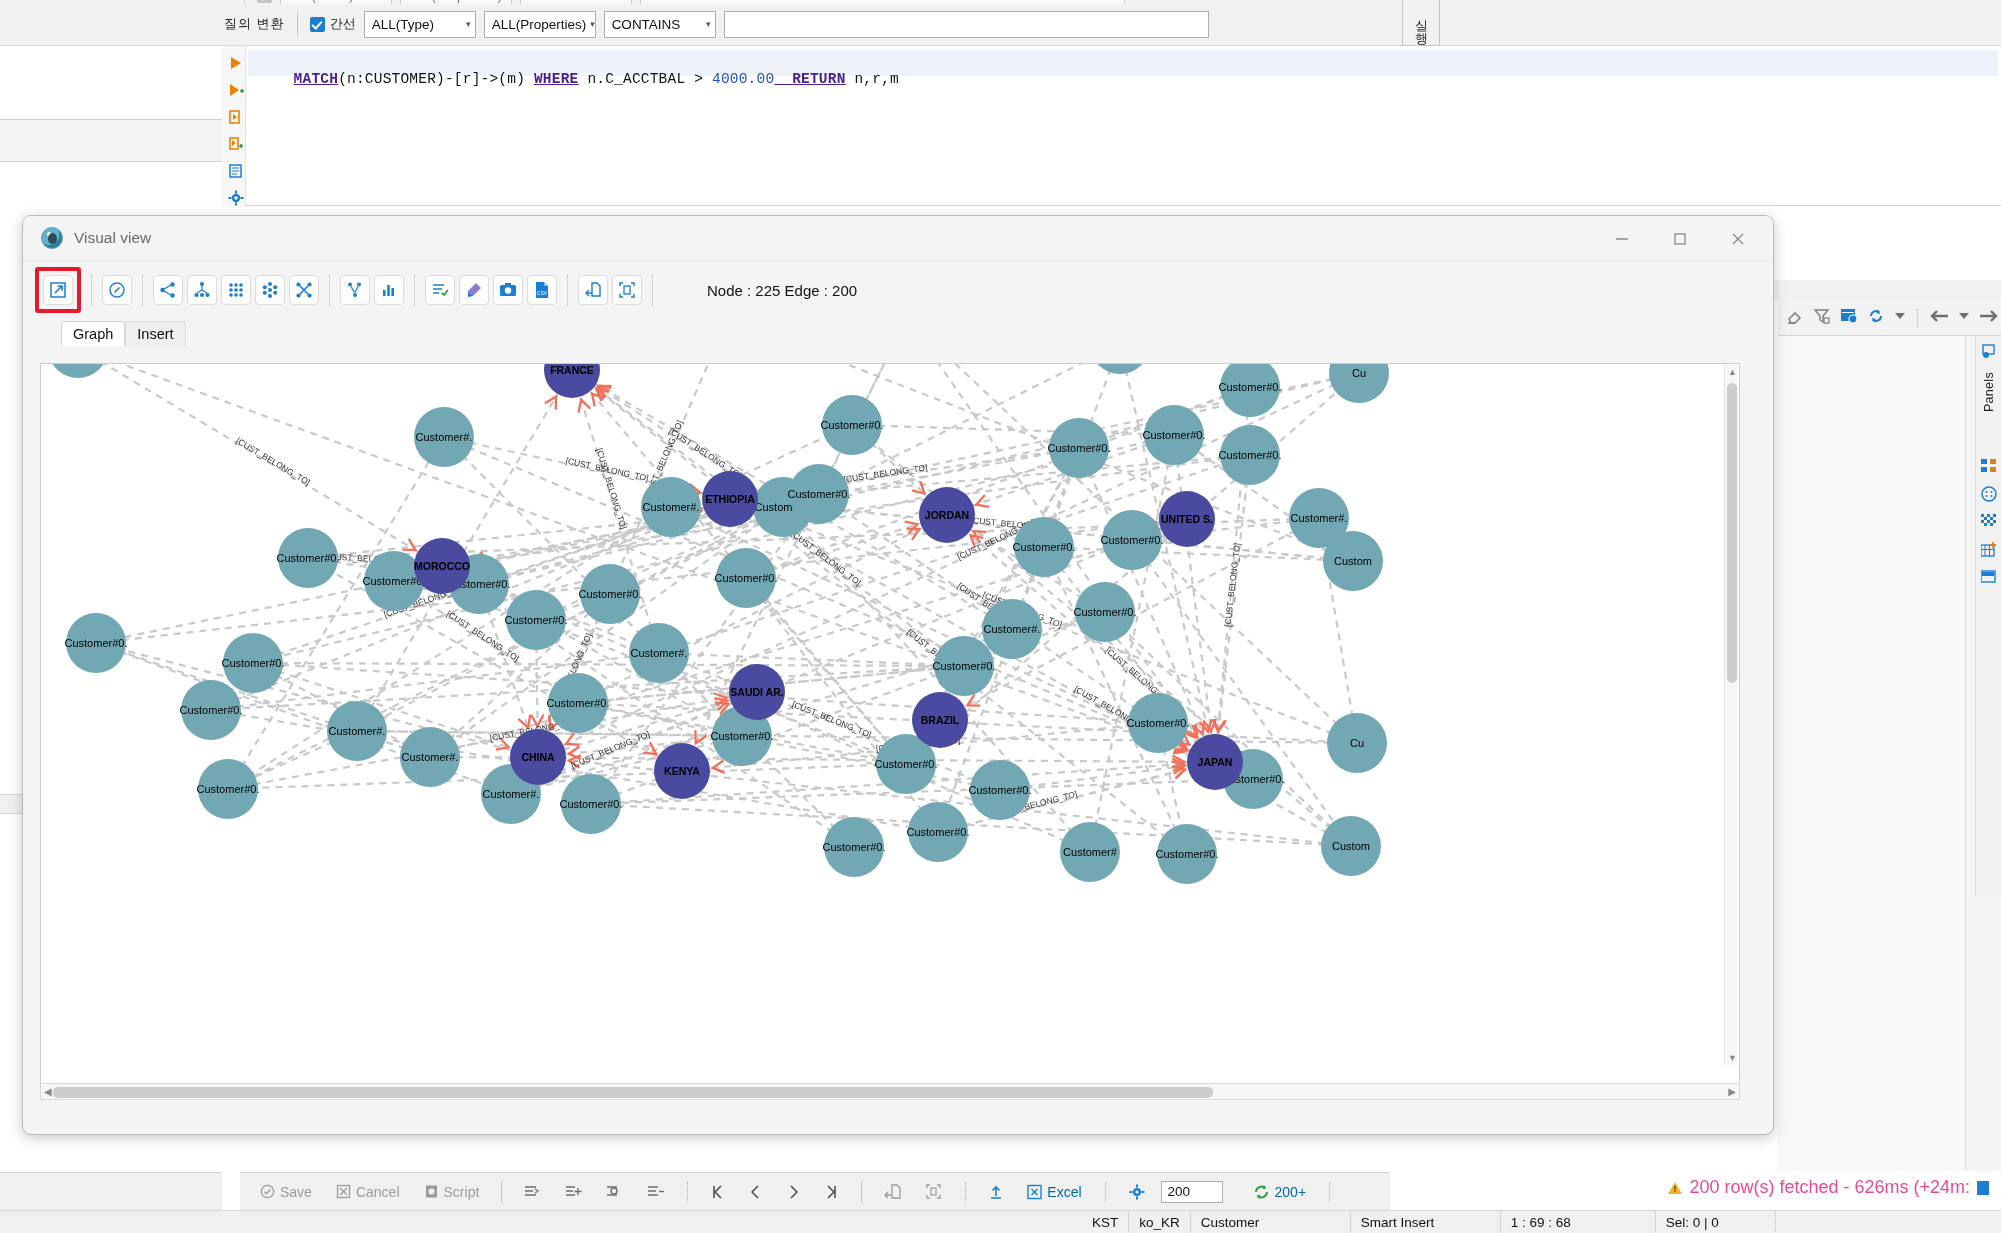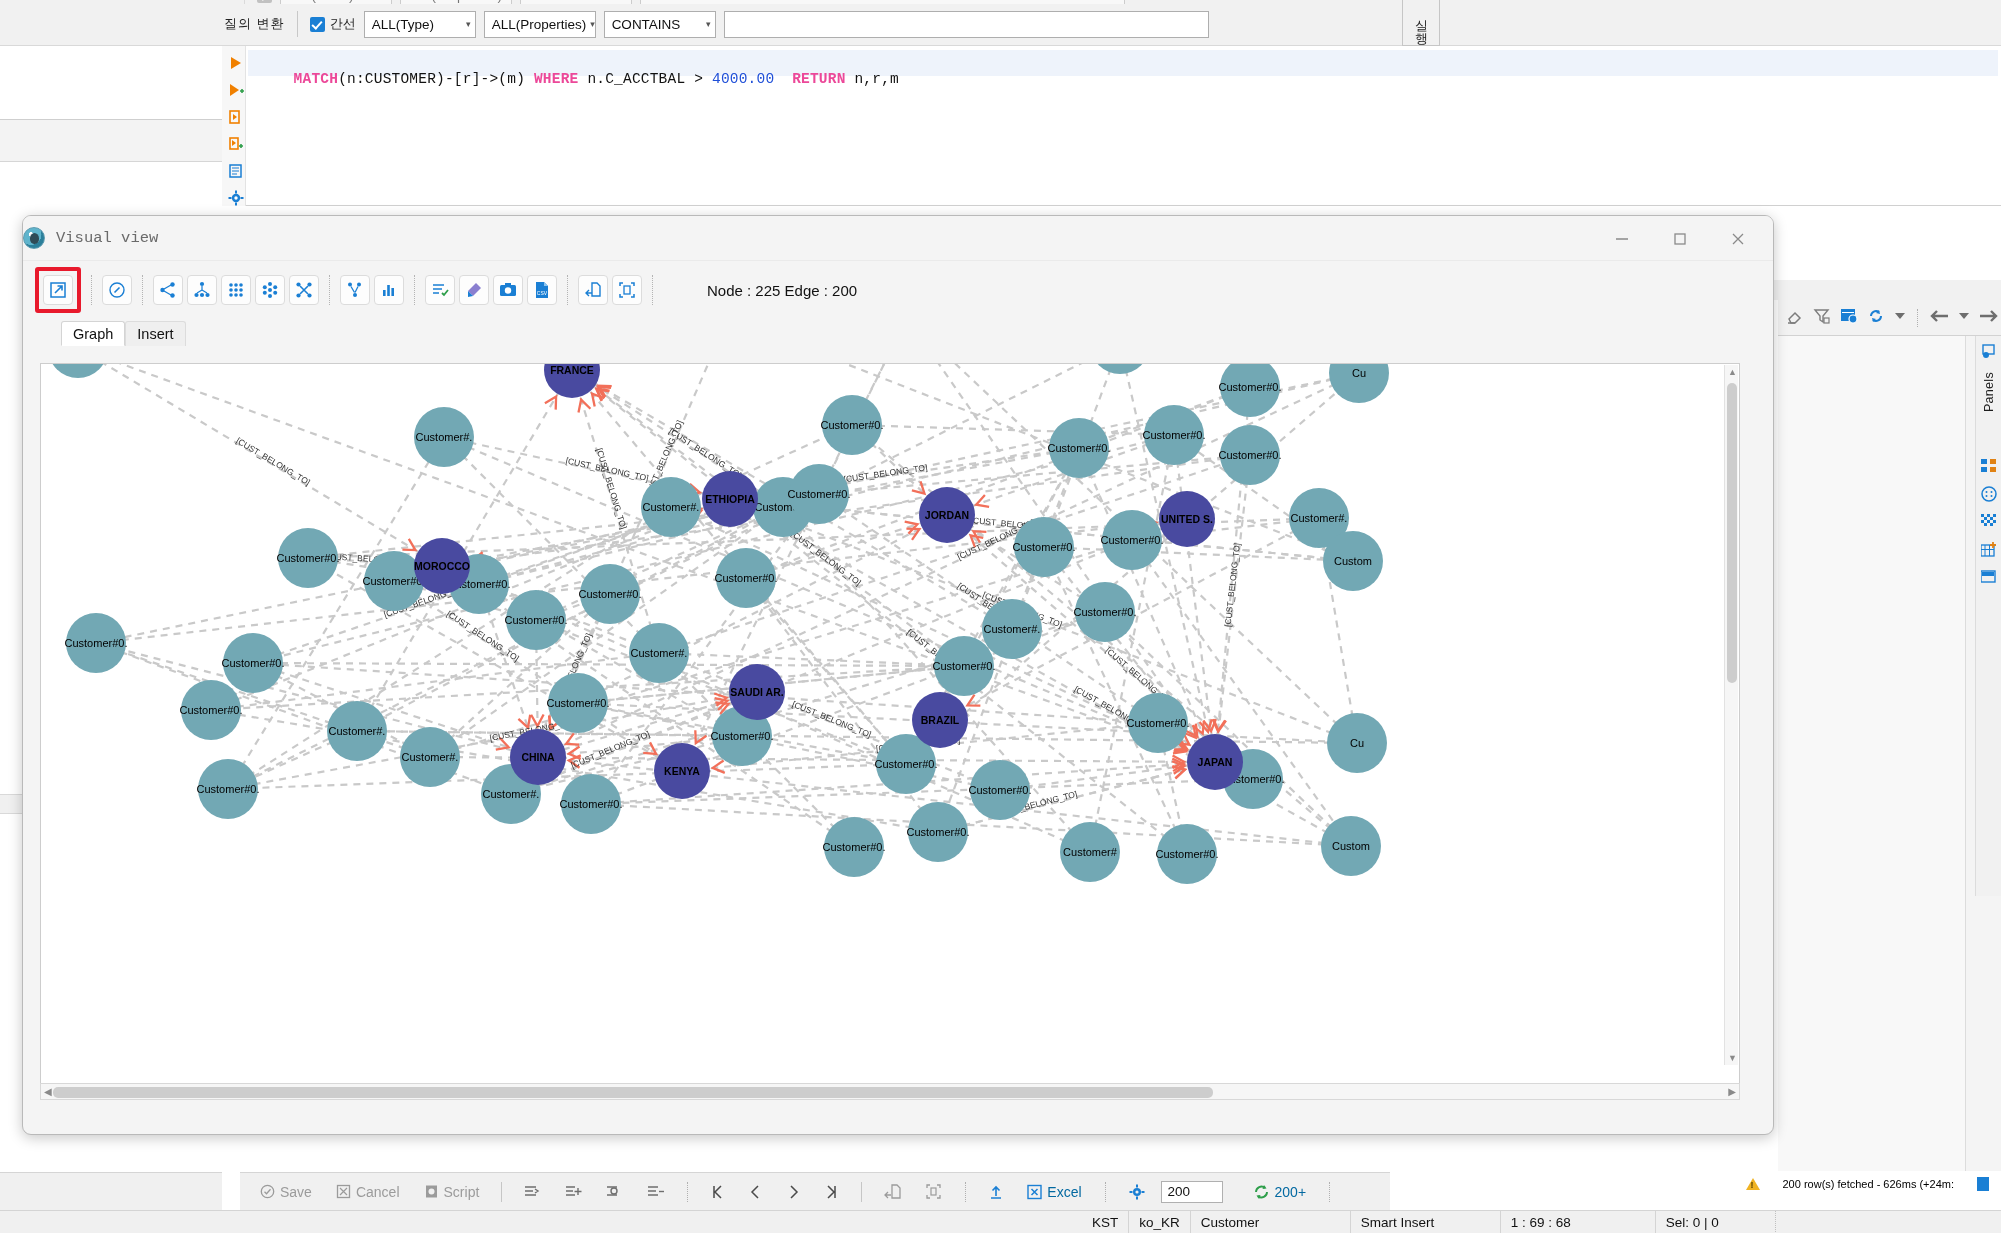--- a/index.html
+++ b/index.html
@@ -89,21 +89,21 @@
   }
   .code-line {
     position: absolute; left: 36px; top: 9px;
     font-family: "Liberation Mono", monospace; font-size: 14.5px;
     white-space: pre; letter-spacing: .2px;
   }
   .hl-band {
     position: absolute; left: 26px; top: 4px; width: 1750px; height: 26px;
     background: #eef3fb;
   }
-  .kw { color: #ec4899; font-weight: bold; }
+  .kw { color: #4c1d95; font-weight: bold; text-decoration: underline; }
   .num { color: #1f4fd8; }
   .txt { color: #111; }
 
   .leftrail {
     position: absolute; left: 224px; top: 55px; width: 26px; height: 160px;
   }
   .leftrail i {
     display: block; margin: 0 auto 9px; width: 18px; height: 18px;
     position: relative;
   }
@@ -141,23 +141,22 @@
   
   .vv {
     position: absolute; left: 22px; top: 215px; width: 1752px; height: 920px;
     background: #f4f4f4;
     border: 1px solid #b9b9b9; border-radius: 9px;
     box-shadow: 0 3px 14px rgba(0,0,0,.22);
     overflow: hidden;
   }
   .vv-title {
     position: relative; height: 45px; background: #f4f4f4;
-    display: flex; align-items: center; padding-left: 0; gap: 11px;
+    display: flex; align-items: center; padding-left: 18px; gap: 11px;
     border-bottom: 1px solid #eaeaea;
-    font-family: Liberation Mono, monospace;
   }
   .vv-app-ico {
     width: 22px; height: 22px; border-radius: 50%;
     background: radial-gradient(circle at 35% 32%, #ffffff 0 12%, #5fb4cc 13% 55%, #2b7f9a 56% 100%);
     border: 1px solid #5d9bb0; position: relative;
   }
   .vv-app-ico::after {
     content: ""; position: absolute; left: 6px; top: 5px; width: 9px; height: 11px;
     background: #2f4b57; border-radius: 50% 50% 45% 45%;
   }
@@ -265,22 +264,22 @@
     background: #f0f0f0; border-top: 1px solid #d4d4d4;
     display: flex; align-items: center; font-size: 13.5px; color: #111; padding-left: 19px;
   }
   .sb-cell {
     height: 23px; display: flex; align-items: center; padding: 0 10px;
     border-right: 1px solid #d4d4d4; white-space: nowrap;
   }
   .sb-spacer { flex: 1; height: 23px; }
   .fetchmsg {
     position: absolute; right: 12px; top: 1177px;
-    display: flex; align-items: center; gap: 23px;
-    font-size: 11px; color: #000000; white-space: nowrap;
+    display: flex; align-items: center; gap: 7px;
+    font-size: 18px; color: #ec4899; white-space: nowrap;
   }
   .warn-tri {
     width: 0; height: 0; border-left: 7px solid transparent;
     border-right: 7px solid transparent; border-bottom: 12px solid #f0b323;
     position: relative;
   }
   .warn-tri::after {
     content: "!"; position: absolute; left: -2px; top: 2px;
     font-size: 9px; color: #5a4200; font-weight: bold;
   }

